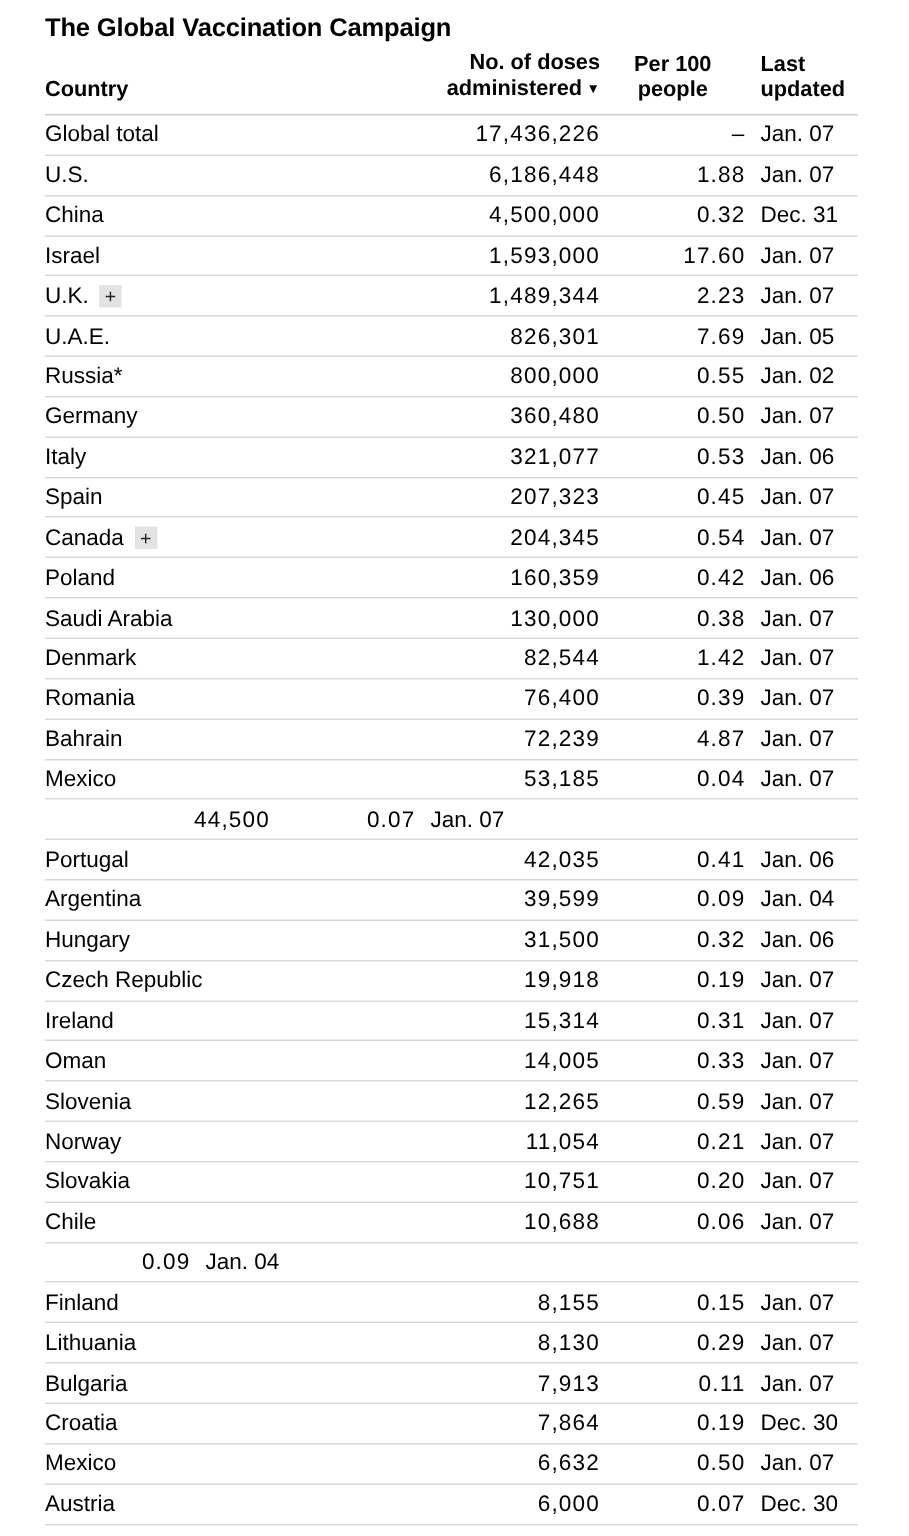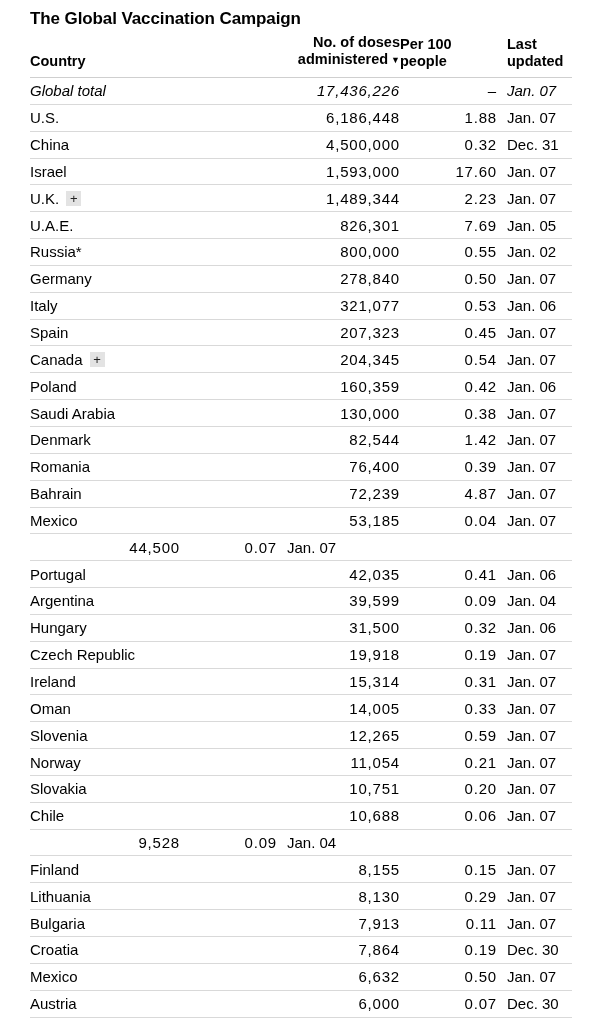--- a/index.html
+++ b/index.html
@@ -33,21 +33,21 @@
     border-bottom: 1px solid #cfcfcf;
     padding-bottom: 7px;
   }
   .th {
     font-weight: bold;
     font-size: 14.5px;
     line-height: 17px;
   }
   .th.country { flex: 1; }
   .th.doses   { width: 150px; text-align: right; }
-  .th.per100  { width: 97px;  text-align: left; }
+  .th.per100  { width: 97px;  text-align: center; }
   .th.updated { width: 65px;  padding-left: 10px; text-align: left; }
   .sort-icon {
     font-size: 9px;
     margin-left: 3px;
     position: relative;
     top: -1px;
   }
   .tr {
     display: flex;
     align-items: center;
@@ -58,21 +58,21 @@
   }
   .td.country { flex: 1; display: flex; align-items: center; }
   .td.doses   { width: 150px; text-align: right; }
   .td.per100  { width: 97px;  text-align: right; }
   .td.updated { width: 65px;  padding-left: 10px; text-align: left; white-space: nowrap; }
   .num {
     font-variant-numeric: tabular-nums;
     letter-spacing: 0.8px;
   }
   .tr.total .td,
-  .tr.total .num { font-style: italic; }
+  .tr.total .num { }
   .expand {
     display: inline-flex;
     align-items: center;
     justify-content: center;
     width: 15px;
     height: 15px;
     margin-left: 7px;
     padding: 0;
     border: 0;
     background: #e3e3e3;
@@ -175,21 +175,21 @@
     <div class="td doses num">800,000</div>
     <div class="td per100 num">0.55</div>
     <div class="td updated">Jan. 02</div>
   </div>
 
   <div class="tr">
     <div class="td country">
       <span class="country-label">Germany</span>
 
     </div>
-    <div class="td doses num">278,840</div>
+    <div class="td doses num">360,480</div>
     <div class="td per100 num">0.50</div>
     <div class="td updated">Jan. 07</div>
   </div>
 
   <div class="tr">
     <div class="td country">
       <span class="country-label">Italy</span>
 
     </div>
     <div class="td doses num">321,077</div>
@@ -377,21 +377,20 @@
     <div class="td country">
       <span class="country-label">Chile</span>
 
     </div>
     <div class="td doses num">10,688</div>
     <div class="td per100 num">0.06</div>
     <div class="td updated">Jan. 07</div>
   </div>
 
   <div class="tr">
-    <div class="td doses num">9,528</div>
     <div class="td per100 num">0.09</div>
     <div class="td updated">Jan. 04</div>
   </div>
 
   <div class="tr">
     <div class="td country">
       <span class="country-label">Finland</span>
 
     </div>
     <div class="td doses num">8,155</div>

